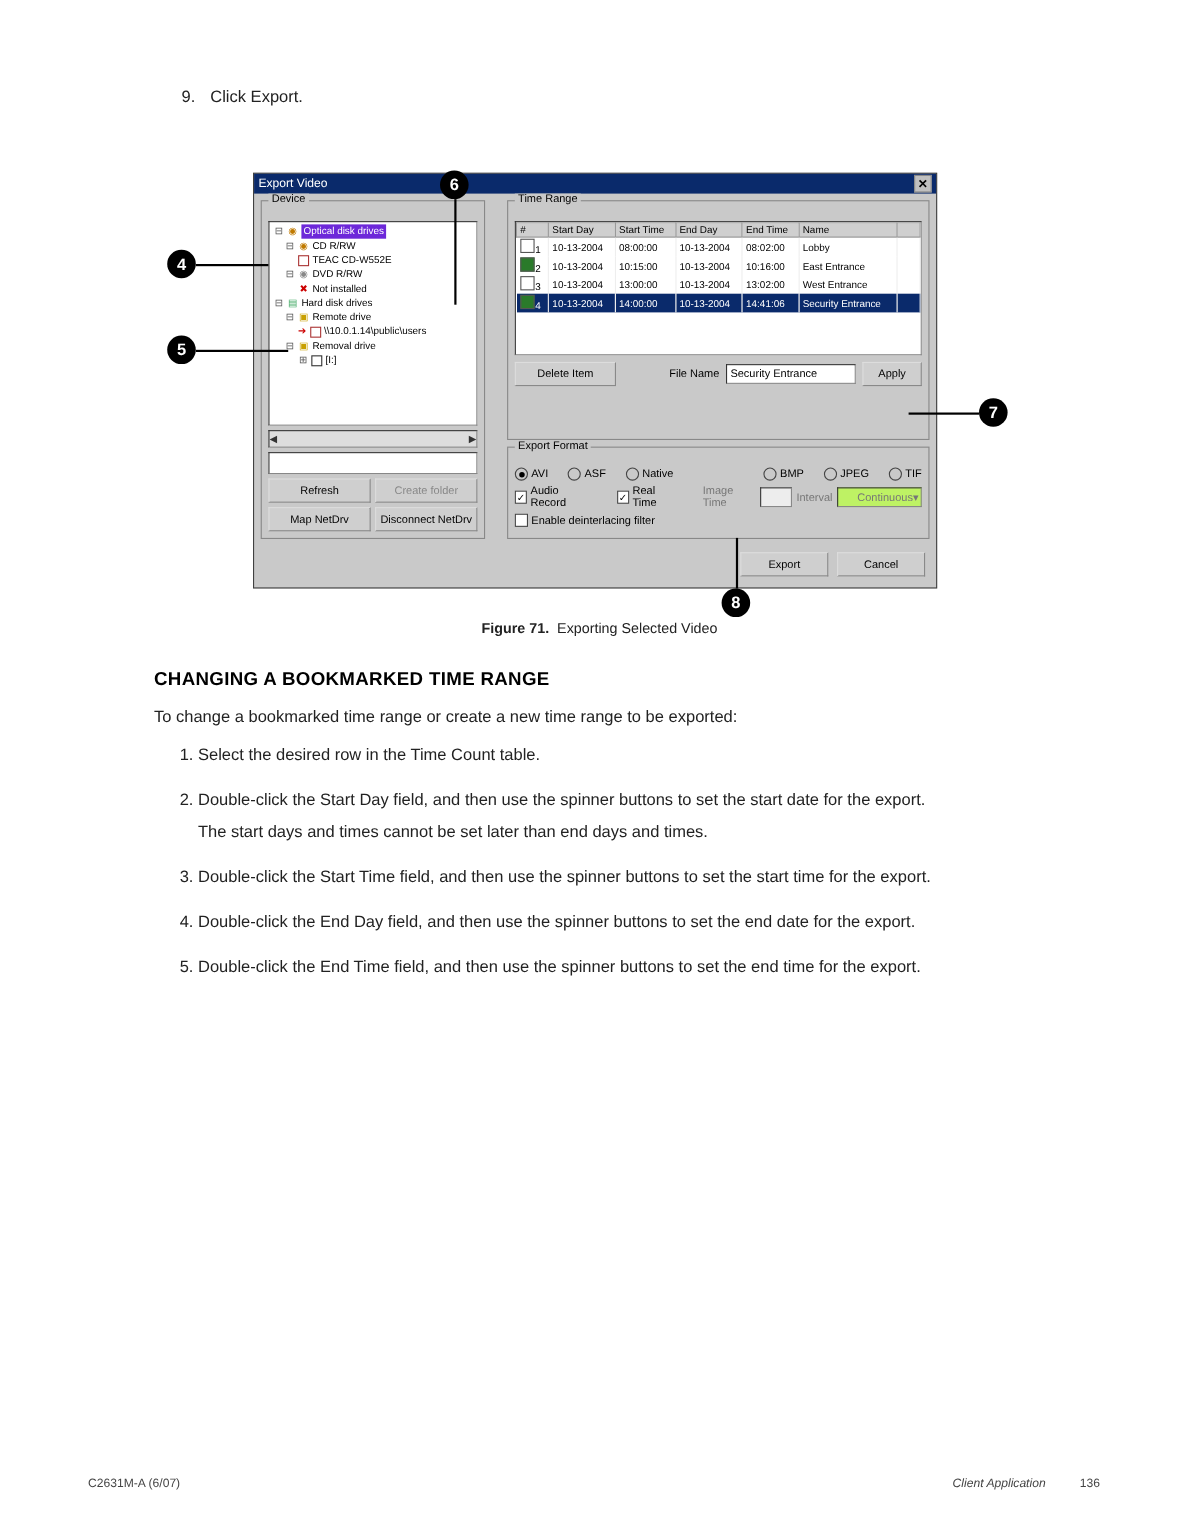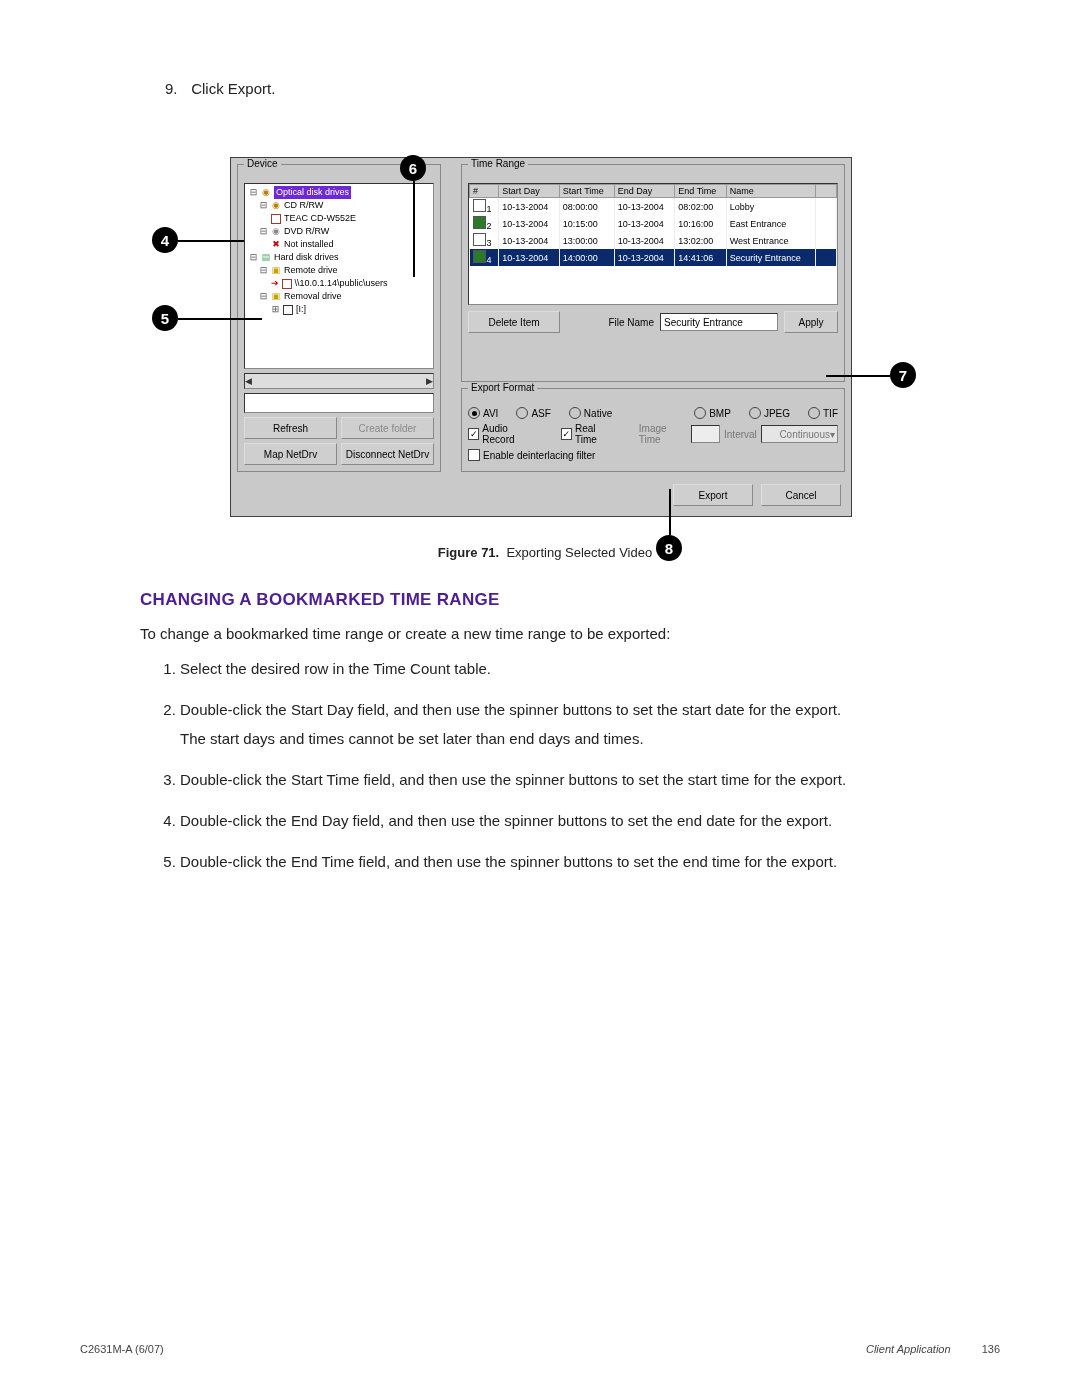--- a/index.html
+++ b/index.html
@@ -157,39 +157,39 @@
 
   .ef-box .row1 { display:flex; gap:18px; align-items:center; margin-bottom:4px; flex-wrap:wrap;}
   .radio, .check { display:flex; align-items:center; gap:3px; font-size:10px; }
   .radio .r { width:10px;height:10px;border:1px solid #444;border-radius:50%;display:inline-flex;align-items:center;justify-content:center;}
   .radio.sel .r::after{content:"";width:5px;height:5px;background:#000;border-radius:50%;}
   .check .c { width:10px;height:10px;border:1px solid #444;background:#fff;display:inline-flex;align-items:center;justify-content:center;font-size:9px;}
   .check.on .c::after{content:"✓";line-height:9px;}
   .ef-box .row2 { display:flex; gap:22px; align-items:center; margin-bottom:4px;}
   .img-ctrls { margin-left:auto; display:flex; align-items:center; gap:4px; color:#777;}
   .spin { width:30px;height:16px;border:1px inset #888;background:#ededed;}
-  .combo{ width:80px;height:16px;border:1px inset #888;background:#e5e5e5;display:flex;align-items:center;justify-content:flex-end;padding-right:2px;}
+  .combo{ width:80px;height:16px;border:1px inset #888;background:#bef264;display:flex;align-items:center;justify-content:flex-end;padding-right:2px;}
 
   .dlg-footer {
     display:flex; justify-content:flex-end; gap:8px;
     padding:6px 10px 10px 10px;
   }
   .dlg-footer .winbtn { width:78px; }
 
   
   .fig-caption {
     text-align:center;
     font-size:13px;
     margin-top: 28px;
   }
   .fig-caption b { font-weight:bold; }
 
   
   .sect-title {
-    color:#4c1d95;
+    color:#000000;
     font-weight:bold;
     font-size:17px;
     letter-spacing:0.3px;
     margin-top:30px;
     margin-bottom:14px;
   }
   .para { font-size:15px; margin:0 0 14px 0; line-height:1.35; }
   ol.steps { font-size:15px; padding-left:40px; margin:0; }
   ol.steps li { margin-bottom:20px; line-height:1.4; }
   ol.steps li .sub { display:block; margin-top:8px; }
@@ -228,20 +228,24 @@
       <div class="cline" style="left:8px; top:161px; height:2px; width:84px;"></div>
 
       <div class="badge" style="left:720px; top:205px;">7</div>
       <div class="cline" style="left:656px; top:218px; height:2px; width:64px;"></div>
 
       <div class="badge" style="left:486px; top:378px;">8</div>
       <div class="cline" style="left:499px; top:332px; width:2px; height:46px;"></div>
     </div>
 
     <div class="dlg">
+      <div class="titlebar">
+        <span>Export Video</span>
+        <span class="close-x">✕</span>
+      </div>
       <div class="dlg-body">
 
         <div class="groupbox devbox">
           <div class="gtitle">Device</div>
           <div class="tree">
             <div class="row">
                 <span class="exp">⊟</span>
                 <span class="ico cd">◉</span>
                 <span class="arrow-node">Optical disk drives</span>
               </div>

